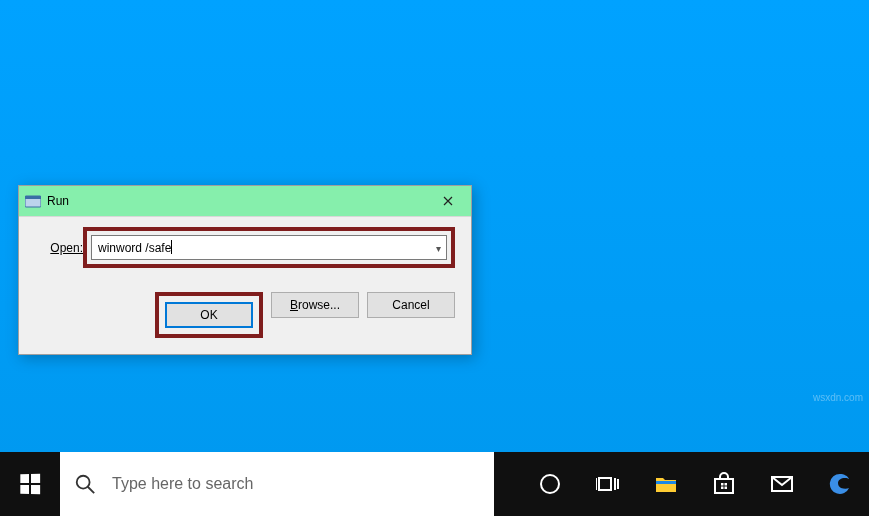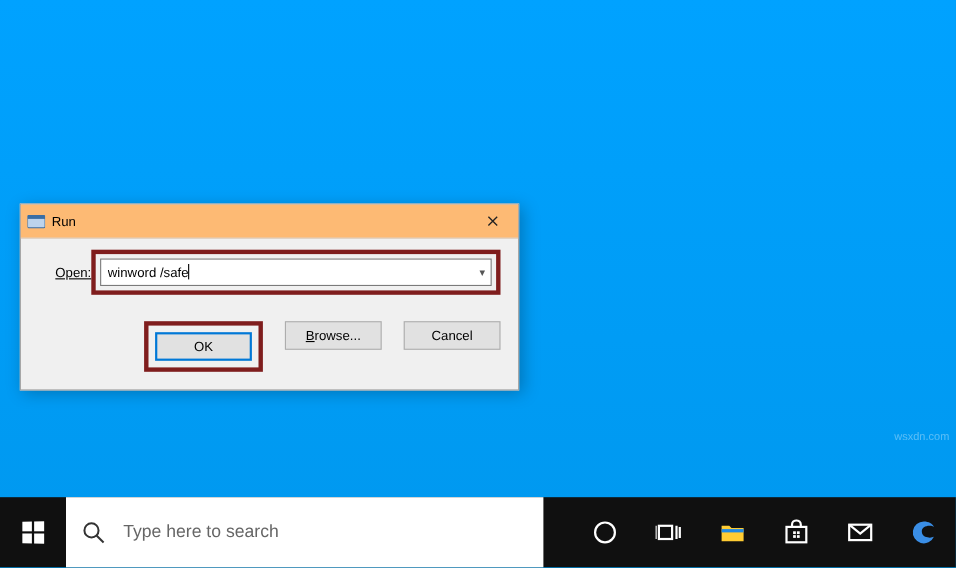--- a/index.html
+++ b/index.html
@@ -57,21 +57,21 @@
     background: #f0f0f0;
     border: 1px solid #9f9f9f;
     box-shadow: 3px 3px 14px rgba(0,0,0,0.25);
     font-size: 12px;
     color: #000;
   }
   .run-titlebar {
     display: flex;
     align-items: center;
     height: 30px;
-    background: #fdba74;
+    background: #86efac;
     border-bottom: 1px solid #d8d8d8;
     padding-left: 6px;
   }
   .run-titlebar .title {
     font-size: 12px;
     color: #000;
   }
   .run-icon {
     width: 16px; height: 16px;
     display: inline-flex;
@@ -157,21 +157,21 @@
     position:absolute;
     left: 84px;
     top: 9px;
     width:1px;height:14px;
     background:#000;
   }
 
   .run-buttons {
     display: flex;
     justify-content: flex-end;
-    gap: 20px;
+    gap: 8px;
     padding: 18px 16px 16px 16px;
   }
   .btn {
     min-width: 88px;
     height: 26px;
     background: #e1e1e1;
     border: 1px solid #adadad;
     font-size: 12px;
     font-family: inherit;
     cursor: pointer;

